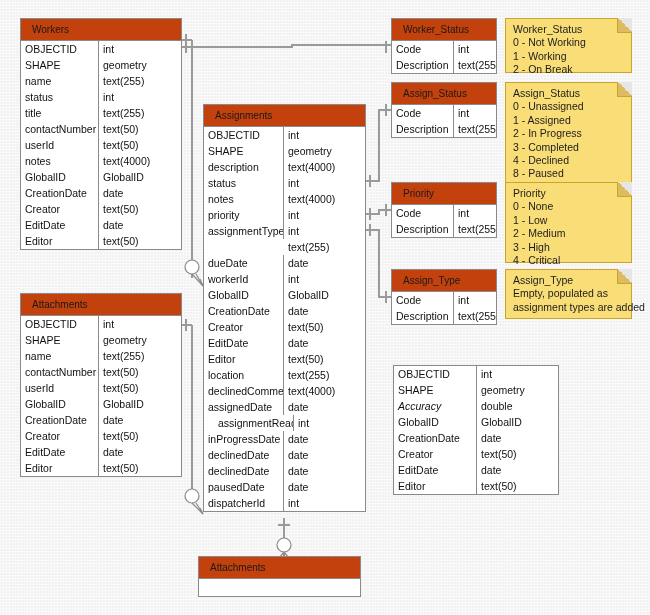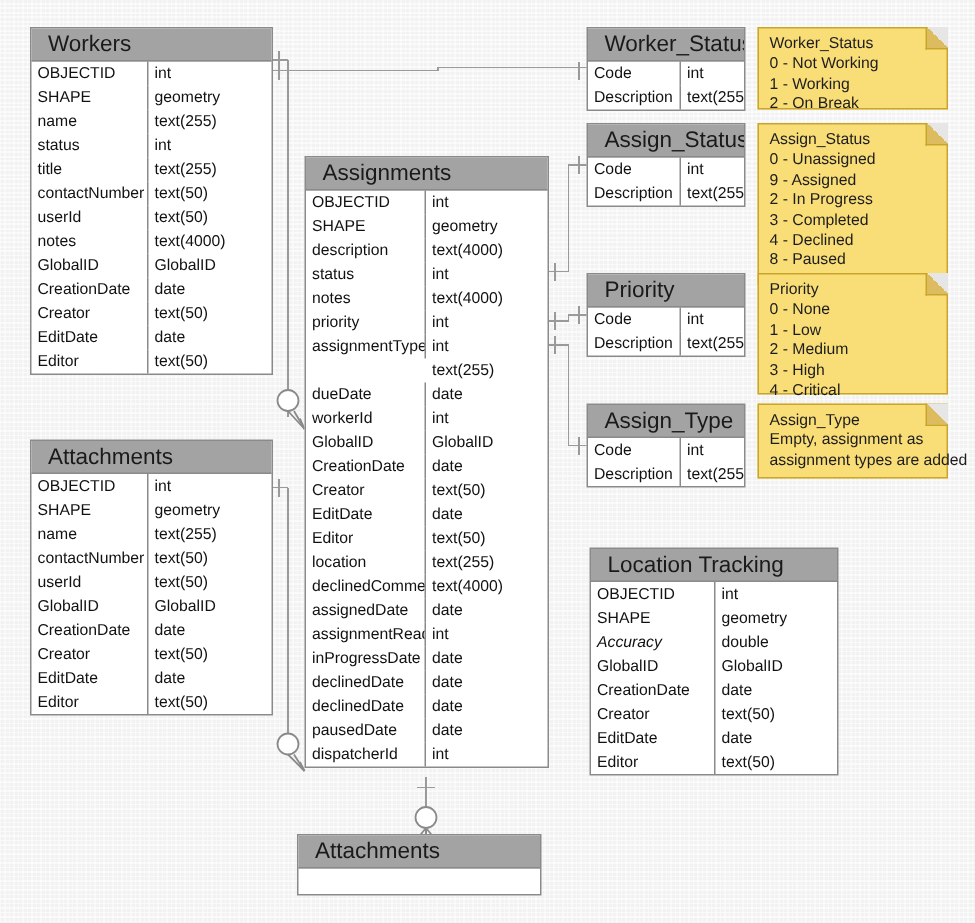--- a/index.html
+++ b/index.html
@@ -24,23 +24,23 @@
   .entity{
     position:absolute;
     background:#ffffff;
     border:1px solid #8a8a8a;
     box-sizing:border-box;
     box-shadow:0 0 0 0 rgba(0,0,0,0);
   }
   .entity .ehead{
     height:21px;line-height:21px;
     border-bottom:1px solid #8a8a8a;
-    font-size:15px;color:#1a1a1a;
+    font-size:10px;color:#1a1a1a;
     padding-left:11px;
-    background:#a3a3a3;
+    background:#c2410c;
     white-space:nowrap;overflow:hidden;
   }
   .erows{display:block;}
   .erow{
     display:flex;
     height:16px;
     line-height:16px;
     font-size:10.5px;
     color:#111;
   }
@@ -322,21 +322,21 @@
       </div>
       <div class="erow">
         <div class="fname" style="width: 80px;">declinedComment</div>
         <div class="ftype">text(4000)</div>
       </div>
       <div class="erow">
         <div class="fname" style="width: 80px;">assignedDate</div>
         <div class="ftype">date</div>
       </div>
       <div class="erow">
-        <div class="fname" style="width: 80px;">assignmentRead</div>
+        <div class="fname" style="width: 80px; margin-left: 10px;">assignmentRead</div>
         <div class="ftype">int</div>
       </div>
       <div class="erow">
         <div class="fname" style="width: 80px;">inProgressDate</div>
         <div class="ftype">date</div>
       </div>
       <div class="erow">
         <div class="fname" style="width: 80px;">declinedDate</div>
         <div class="ftype">date</div>
       </div>
@@ -405,21 +405,20 @@
         <div class="ftype">int</div>
       </div>
       <div class="erow">
         <div class="fname" style="width: 62px;">Description</div>
         <div class="ftype">text(255)</div>
       </div>
     </div>
 </div>
 
 <div class="entity" style="left:393px;top:365px;width:166px;">
-  <div class="ehead">Location Tracking</div>
   <div class="erows">
       <div class="erow">
         <div class="fname" style="width: 83px;">OBJECTID</div>
         <div class="ftype">int</div>
       </div>
       <div class="erow">
         <div class="fname" style="width: 83px;">SHAPE</div>
         <div class="ftype">geometry</div>
       </div>
       <div class="erow">
@@ -467,21 +466,21 @@
       <div class="nline">1 - Working</div>
       <div class="nline">2 - On Break</div>
     </div>
 </div>
 
 <div class="note" style="left:505px;top:82px;width:127px;height:108px;">
   <span class="fold"></span>
   <div class="ntitle">Assign_Status</div>
   <div class="nlines">
       <div class="nline">0 - Unassigned</div>
-      <div class="nline">9 - Assigned</div>
+      <div class="nline">1 - Assigned</div>
       <div class="nline">2 - In Progress</div>
       <div class="nline">3 - Completed</div>
       <div class="nline">4 - Declined</div>
       <div class="nline">8 - Paused</div>
       <div class="nline">6 - Canceled</div>
     </div>
 </div>
 
 <div class="note" style="left:505px;top:182px;width:127px;height:81px;">
   <span class="fold"></span>
@@ -492,16 +491,16 @@
       <div class="nline">2 - Medium</div>
       <div class="nline">3 - High</div>
       <div class="nline">4 - Critical</div>
     </div>
 </div>
 
 <div class="note" style="left:505px;top:269px;width:127px;height:50px;">
   <span class="fold"></span>
   <div class="ntitle">Assign_Type</div>
   <div class="nlines">
-      <div class="nline">Empty, assignment as</div>
+      <div class="nline">Empty, populated as</div>
       <div class="nline">assignment types are added</div>
     </div>
 </div>
 
 </body></html>

